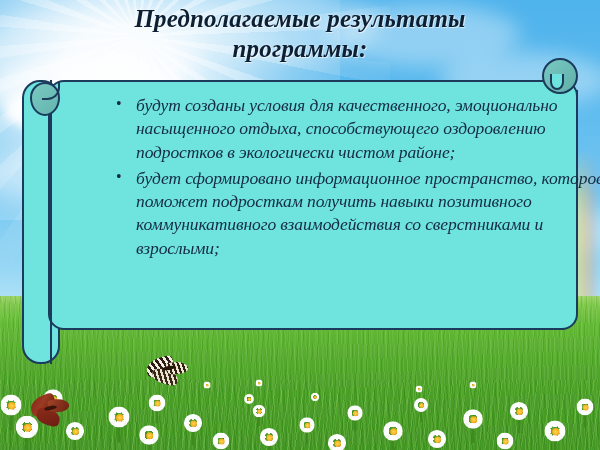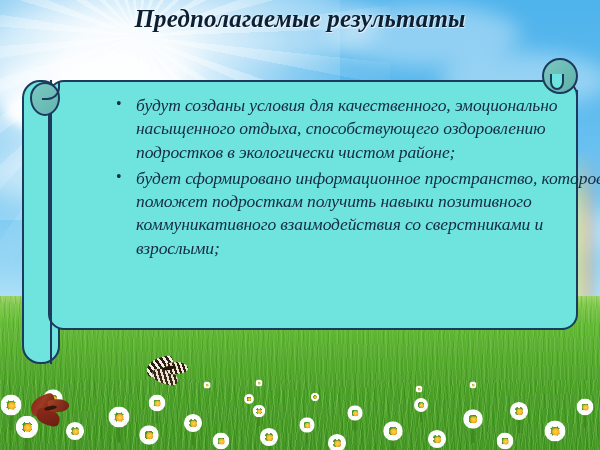--- a/index.html
+++ b/index.html
@@ -471,20 +471,21 @@
          background: linear-gradient(140deg,#7e2418 0%,#9c3a22 45%,#5d1a10 100%);"></div>
     <div class="bf-wing" style="left:6px;  top:13px; width:24px; height:16px; transform:rotate(14deg);
          background: linear-gradient(150deg,#8e2c1b 0%,#6b1e12 100%); border-radius:30% 55% 25% 55%;"></div>
     <div class="bf-wing" style="left:18px; top:3px;  width:21px; height:13px; transform:rotate(-8deg);
          background: linear-gradient(120deg,#a34427 0%,#6d2013 100%); border-radius:20% 60% 40% 40%;"></div>
     <div style="position:absolute; left:14px; top:10px; width:13px; height:4px; background:#3a130b; border-radius:50%; transform:rotate(-12deg);"></div>
   </div>
 
   <div class="title">
     <span class="line">Предполагаемые результаты</span>
+    <span class="line">программы:</span>
   </div>
 
   <div class="scroll-wrap">
     <div class="scroll-spine"></div>
     <div class="scroll-body">
       <ul class="bullets">
         <li class="bullet">будут созданы условия для качественного, эмоционально  насыщенного  отдыха, способствующего оздоровлению подростков в экологически  чистом  районе;</li>
         <li class="bullet">будет сформировано  информационное пространство, которое поможет подросткам получить  навыки позитивного коммуникативного взаимодействия со сверстниками и взрослыми;</li>
       </ul>
     </div>

